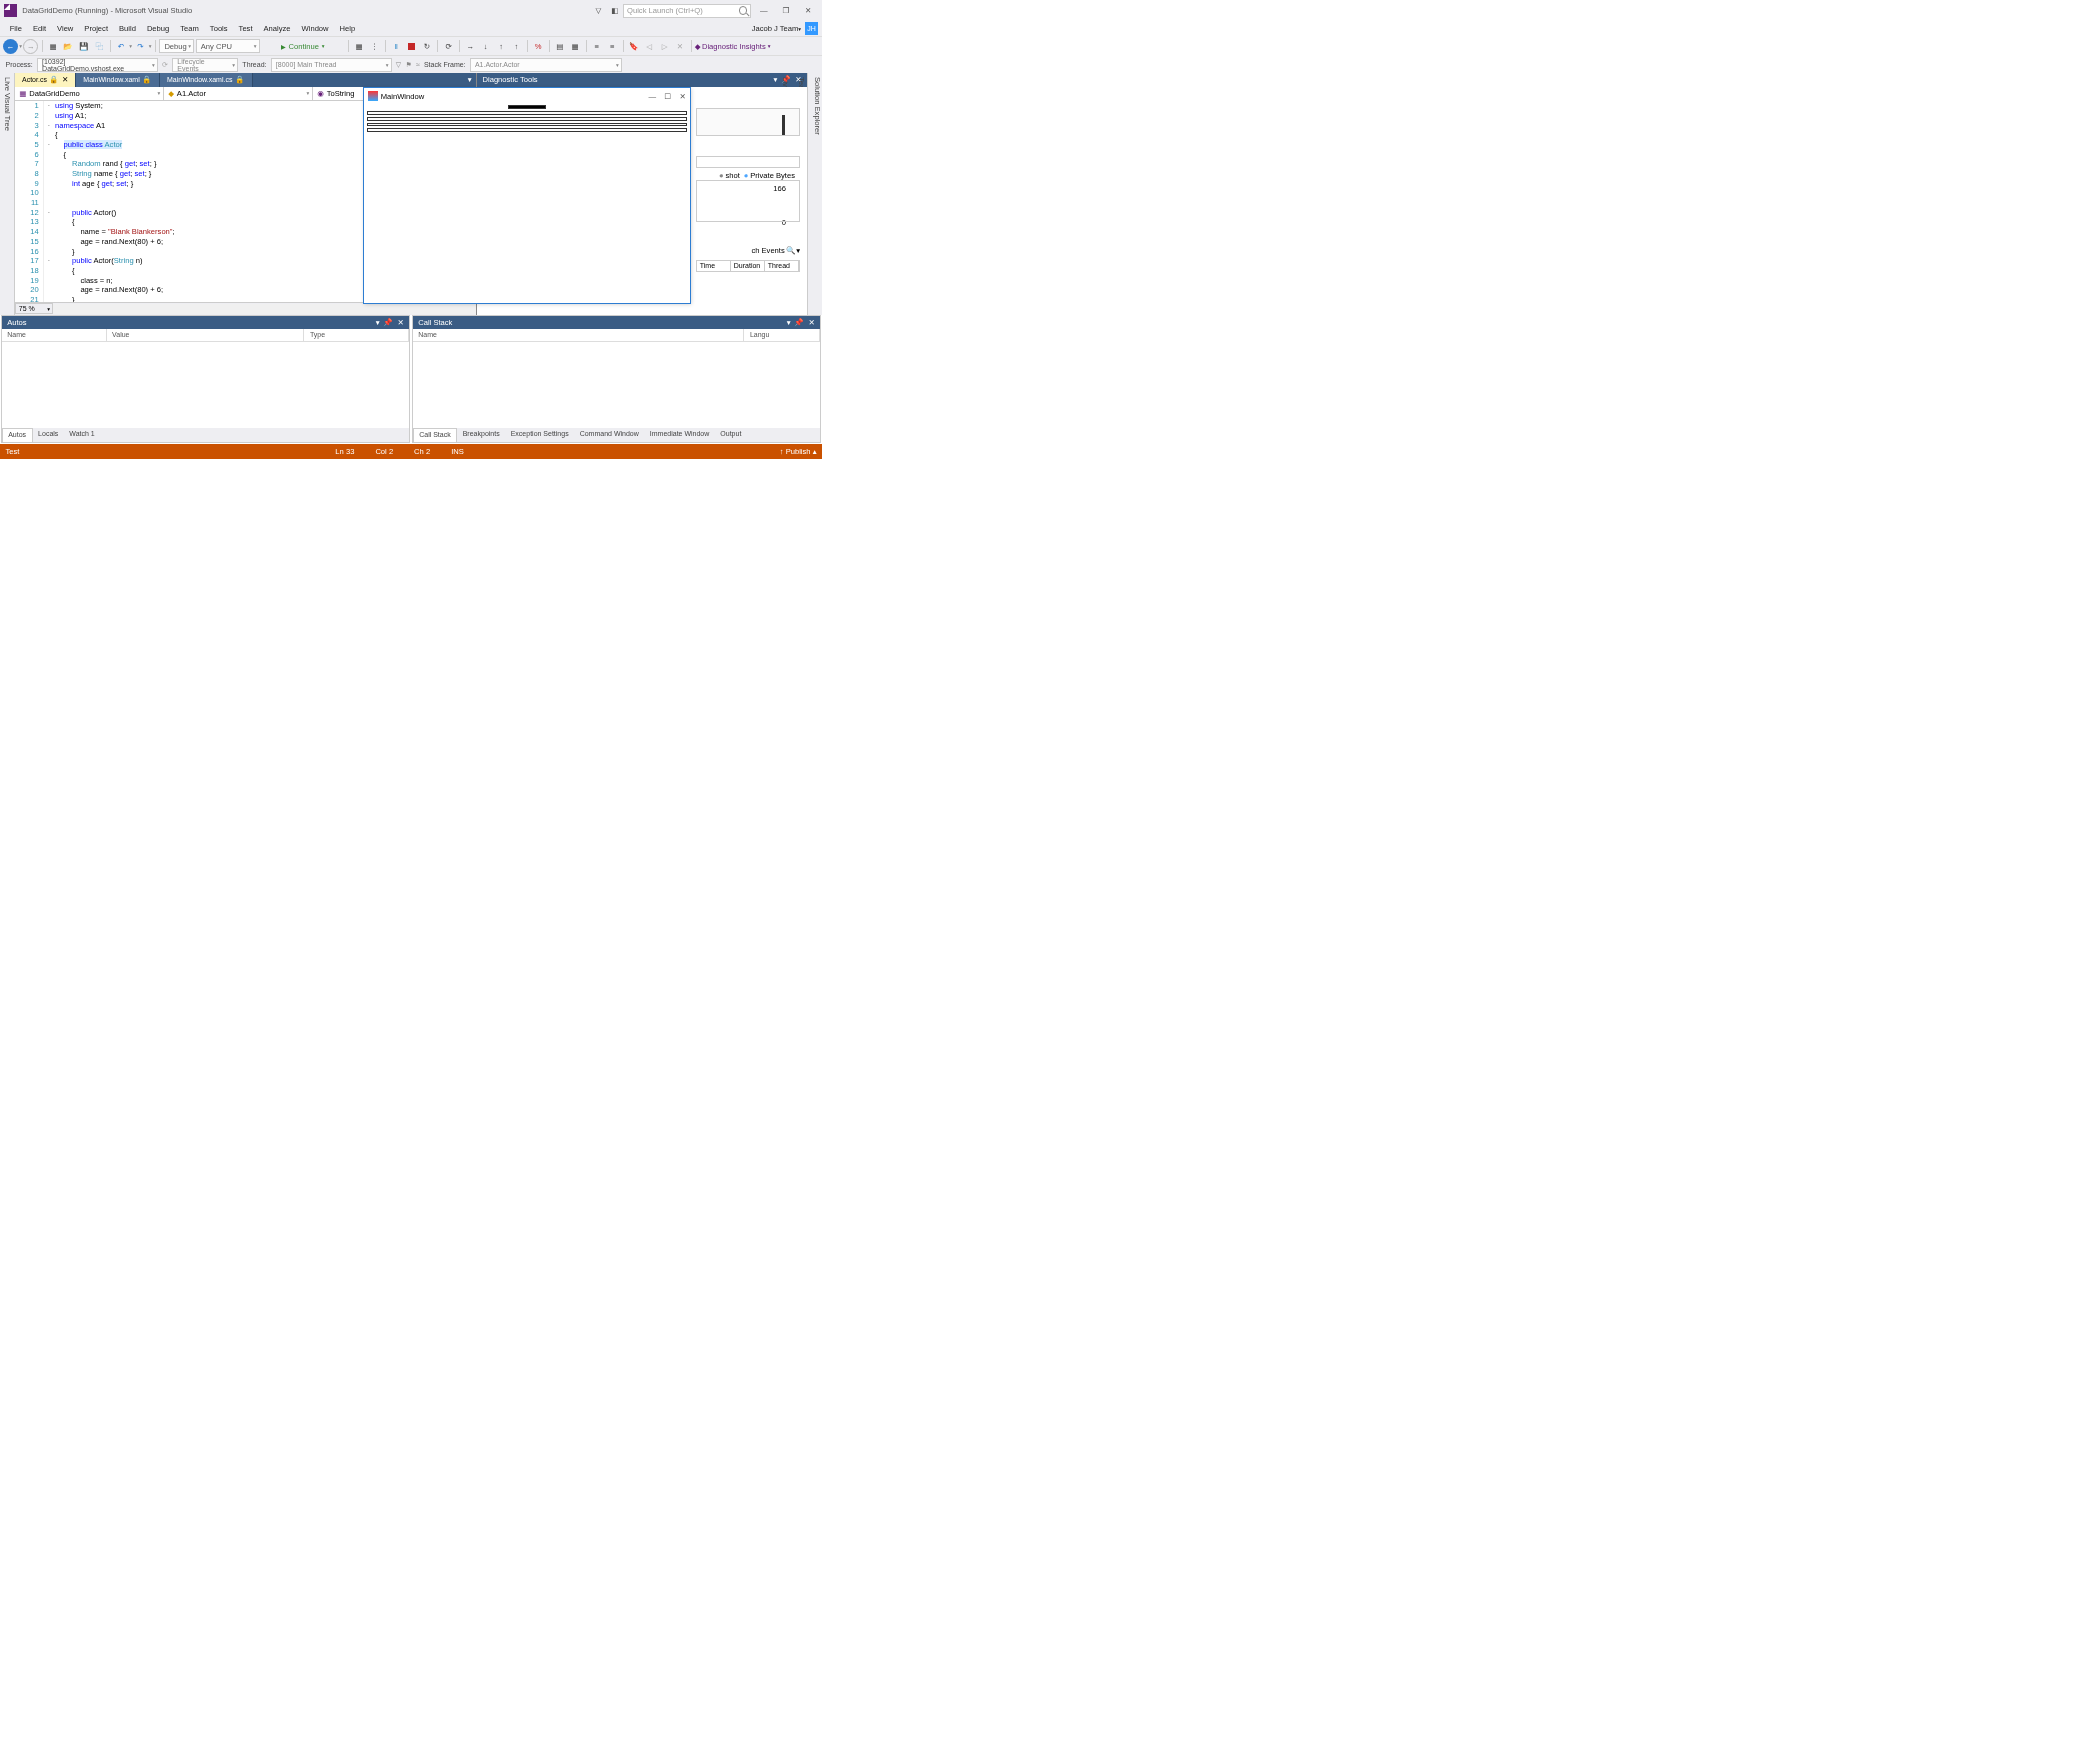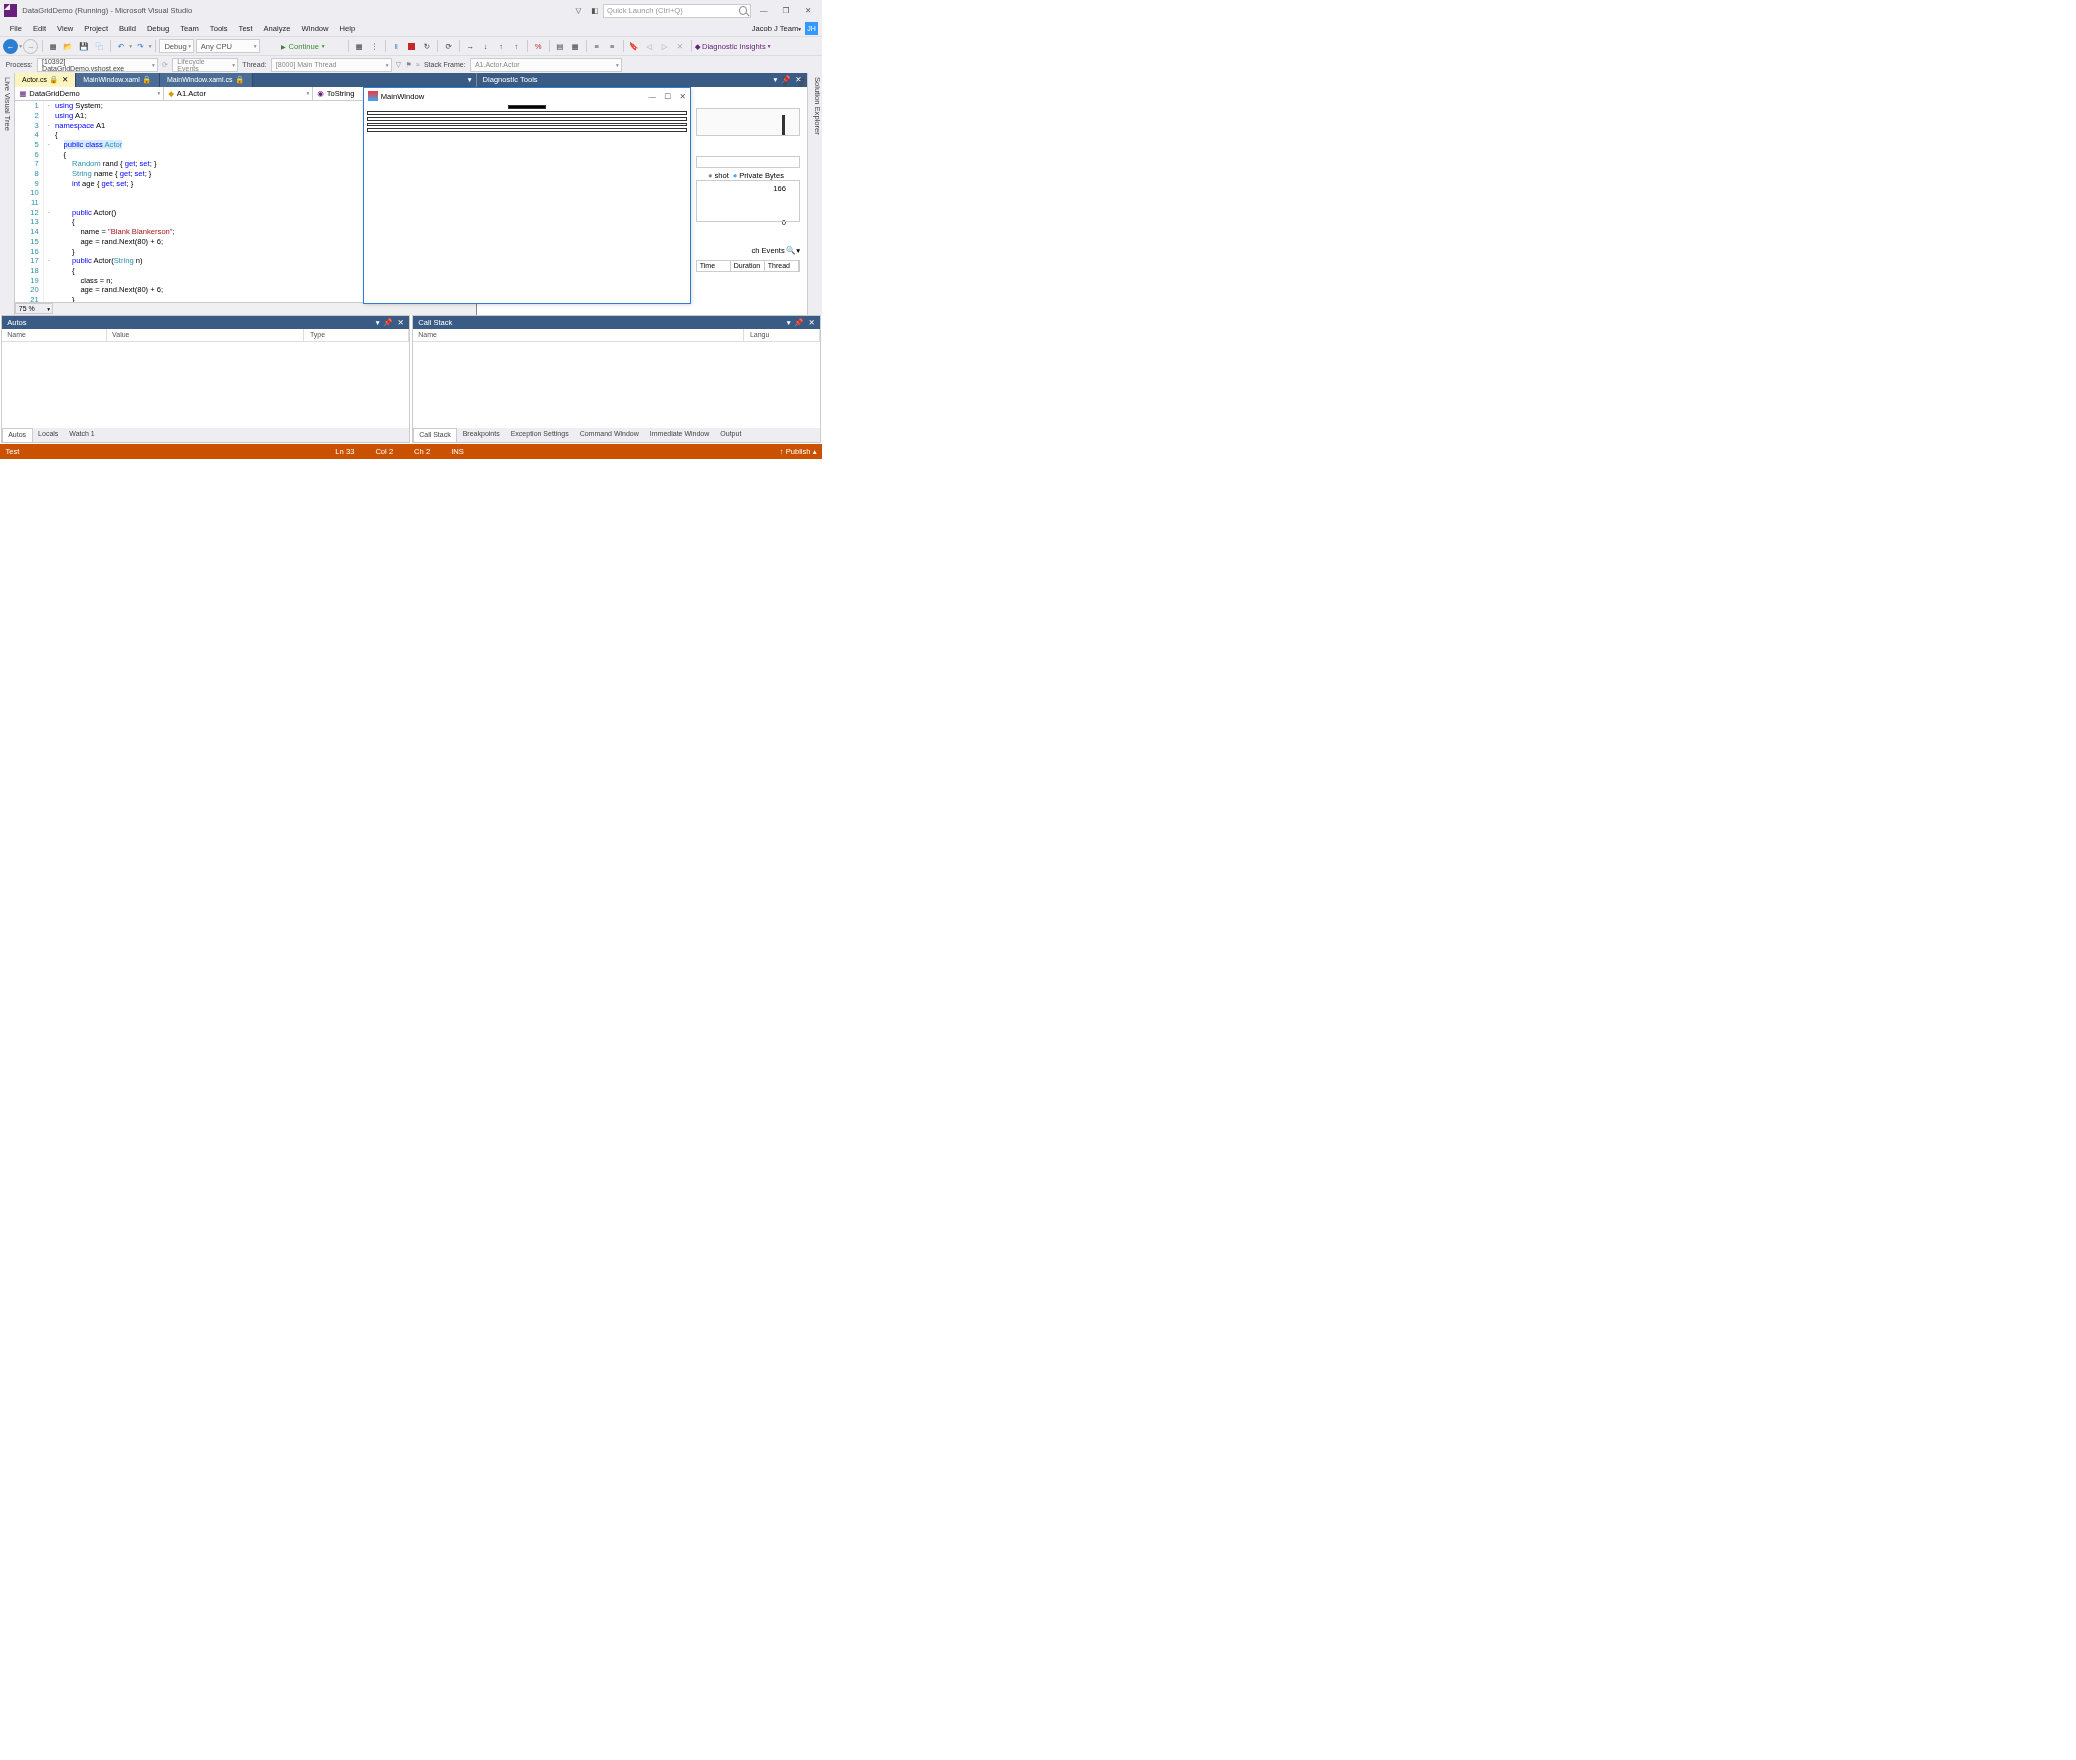--- a/index.html
+++ b/index.html
@@ -2,21 +2,21 @@
 <html><head>
 <meta charset="utf-8">
 <style>
 *{margin:0;padding:0;box-sizing:border-box;font-family:'Segoe UI',Arial,sans-serif;font-size:7.6px;}
 body{background:#fff;width:822px;height:462px;position:relative;overflow:hidden;}
 .titlebar{height:21px;background:#eeeef2;display:flex;align-items:center;padding:0 4.2px;color:#525252;}
 .titlebar .vs-logo{width:12.5px;height:12.5px;background:#68217a;margin-right:5.5px;position:relative;}
 .titlebar .vs-logo::before{content:"";position:absolute;border-left:6.2px solid transparent;border-bottom:6.2px solid #fff;left:0;top:0;}
 .titlebar .title{flex:0 0 auto;}
 .titlebar .spacer{flex:1;}
-.titlebar .search{width:148px;height:14px;border:0.7px solid #ccc;background:#fff;padding:0.7px 2.8px;color:#999;display:flex;align-items:center;}
+.titlebar .search{width:128px;height:14px;border:0.7px solid #ccc;background:#fff;padding:0.7px 2.8px;color:#999;display:flex;align-items:center;}
 .titlebar .search .mag{margin-left:auto;width:8.3px;height:8.3px;border:0.7px solid #888;border-radius:50%;position:relative;}
 .titlebar .search .mag::after{content:"";position:absolute;width:3.5px;height:0.7px;background:#888;right:-2.8px;bottom:-1.4px;transform:rotate(45deg);}
 .titlebar .winbtn{width:19.4px;height:15px;display:flex;align-items:center;justify-content:center;margin-left:2.8px;}
 .tb-icon{width:11px;height:11px;margin:0 2.8px;display:inline-flex;align-items:center;justify-content:center;color:#555;}
 .menubar{height:15px;background:#eeeef2;display:flex;align-items:center;padding-left:4.2px;color:#1e1e1e;}
 .menubar .mitem{padding:1.4px 5.5px;}
 .menubar .user{margin-left:auto;margin-right:4.2px;display:flex;align-items:center;}
 .menubar .user .badge{width:12.5px;height:12.5px;background:#3399ff;color:#fff;display:flex;align-items:center;justify-content:center;font-size:7px;margin-left:4.2px;}
 .toolbar{height:19.4px;background:#eeeef2;display:flex;align-items:center;padding:0 2.8px;gap:1.4px;border-top:0.7px solid #ddd;}
 .toolbar .sep{width:0.7px;height:12.5px;background:#ccc;margin:0 2.1px;}
@@ -317,21 +317,21 @@
           <span>✕</span>
         </div>
     </div>
     <div class="diagbody">
       <div class="diagchart">
         <div class="bar">
             <div class="spike"></div>
           </div>
       </div>
       <div class="diaginput"></div>
-      <div style="position:absolute;right:23px;top:84px;font-size:7px;"><span style="color:#888;">●</span> <span>shot</span>&nbsp;&nbsp;<span style="color:#4da6ff;">●</span> <span>Private Bytes</span></div>
+      <div style="position:absolute;right:12px;top:84px;font-size:7px;"><span style="color:#888;">●</span> <span>shot</span>&nbsp;&nbsp;<span style="color:#4da6ff;">●</span> <span>Private Bytes</span></div>
       <div class="diagnums">
           <div>166</div>
           <div style="margin-top:25px;">0</div>
         </div>
       <div style="position:absolute;right:7px;top:93px;width:104px;height:42px;border:0.7px solid #ccc;"></div>
       <div class="diagsearch"><span>ch Events</span>&nbsp;<span>🔍</span><span>▾</span></div>
       <div class="diagtable">
           <div class="dh" id="diagcols">
             <div>Time</div>
             <div>Duration</div>

